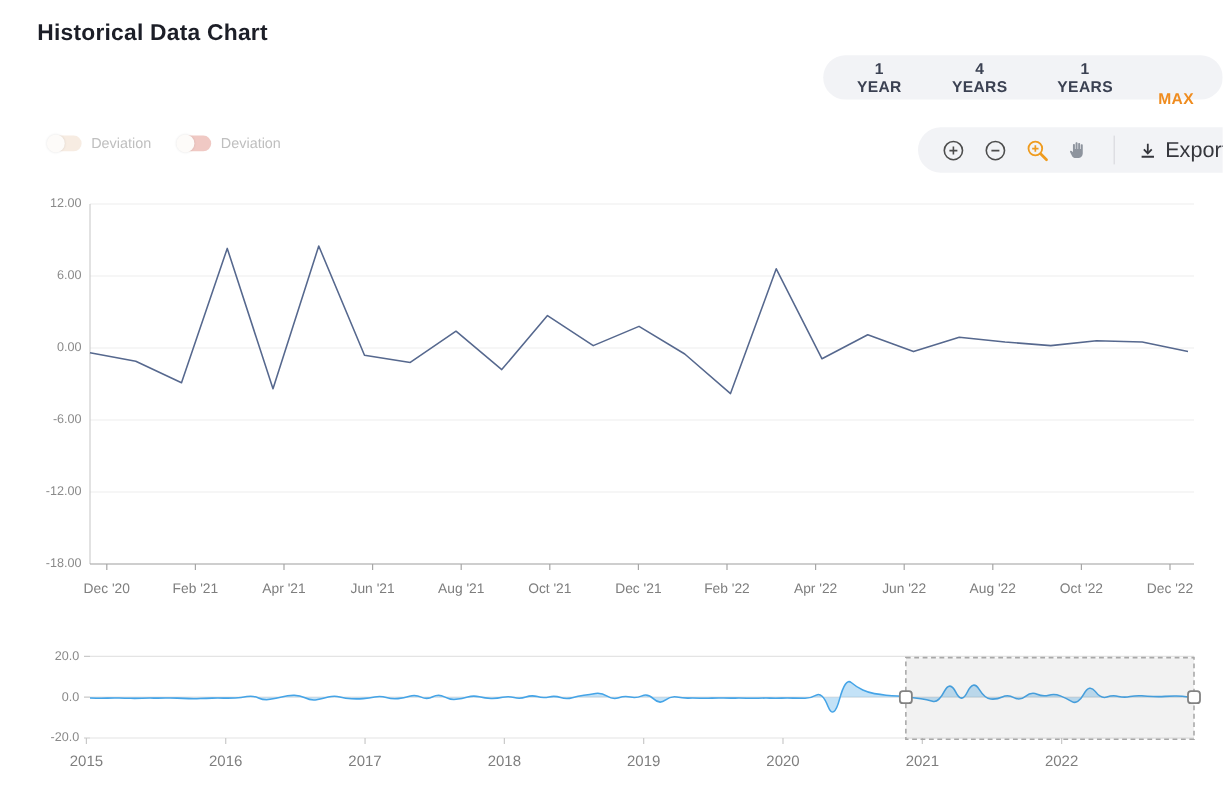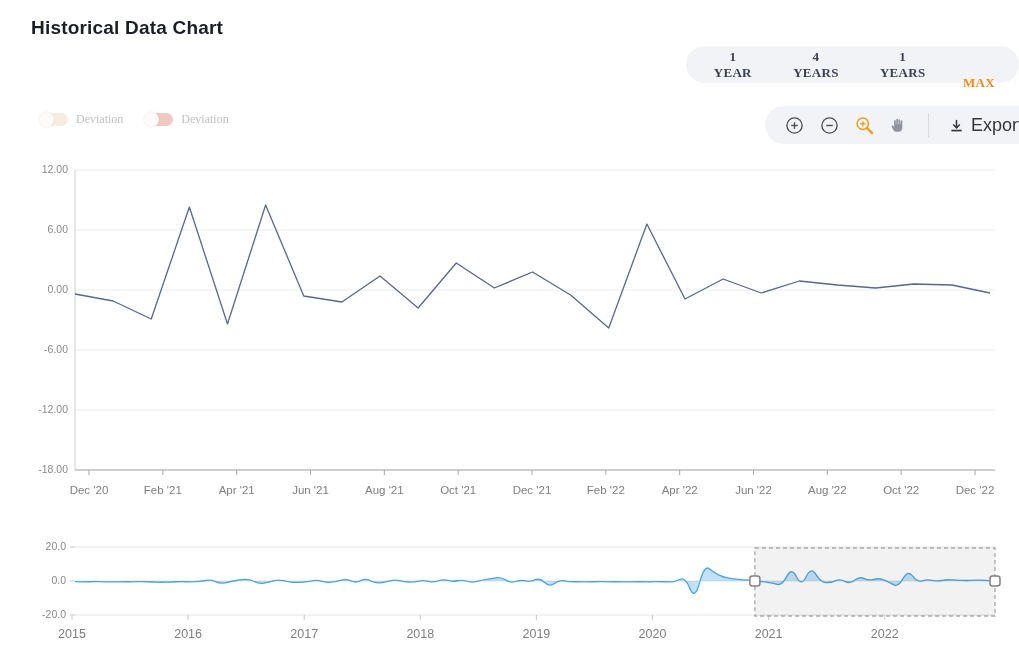--- a/index.html
+++ b/index.html
@@ -4,24 +4,24 @@
 <style>
   html,body{margin:0;padding:0;background:#fff;}
   .page{position:relative;width:1019px;height:660px;background:#fff;overflow:hidden;
         font-family:"Liberation Sans","DejaVu Sans",sans-serif;}
   .page-title{position:absolute;left:18px;top:4px;margin:13px;font-size:19px;font-weight:700;
         color:#1c1e27;letter-spacing:.2px;}
   
   .range-pill{position:absolute;left:686px;top:46px;height:37px;background:#f2f3f6;
         border-radius:18.5px;display:flex;align-items:center;padding:0 24px;gap:34px;box-sizing:border-box;}
   .range-btn{background:none;border:none;padding:0;margin:0;cursor:pointer;
-        font-family:Liberation Serif, serif;font-size:13px;font-weight:700;color:#3b4152;letter-spacing:.3px;}
+        font-family:Liberation Sans, sans-serif;font-size:13px;font-weight:700;color:#3b4152;letter-spacing:.3px;}
   .range-btn.active{color:#ef8c1f;margin-top:36px;}
   
-  .toggles{position:absolute;left:40px;top:112px;display:flex;align-items:center;gap:22px;font-family:Liberation Serif, serif;}
+  .toggles{position:absolute;left:40px;top:112px;display:flex;align-items:center;gap:22px;}
   .toggle-group{display:flex;align-items:center;gap:8px;}
   .switch{position:relative;width:28px;height:13px;border-radius:7px;display:inline-block;cursor:pointer;}
   .switch .knob{position:absolute;left:-1px;top:-1px;width:15px;height:15px;border-radius:50%;
         background:#fdfbf9;box-shadow:0 0 2px rgba(0,0,0,.12);}
   .toggle-label{font-size:12px;color:#bfbfbf;}
   
   .toolbar{position:absolute;left:765px;top:106px;height:38px;background:#f2f3f6;border-radius:19px;
         display:flex;align-items:center;padding:0 18px 0 20px;gap:16px;box-sizing:border-box;}
   .tool-btn{background:none;border:none;padding:0;margin:0;cursor:pointer;display:flex;align-items:center;height:20px;}
   .toolbar .divider{width:1px;height:24px;background:#d9d9de;margin:0 4px;}

